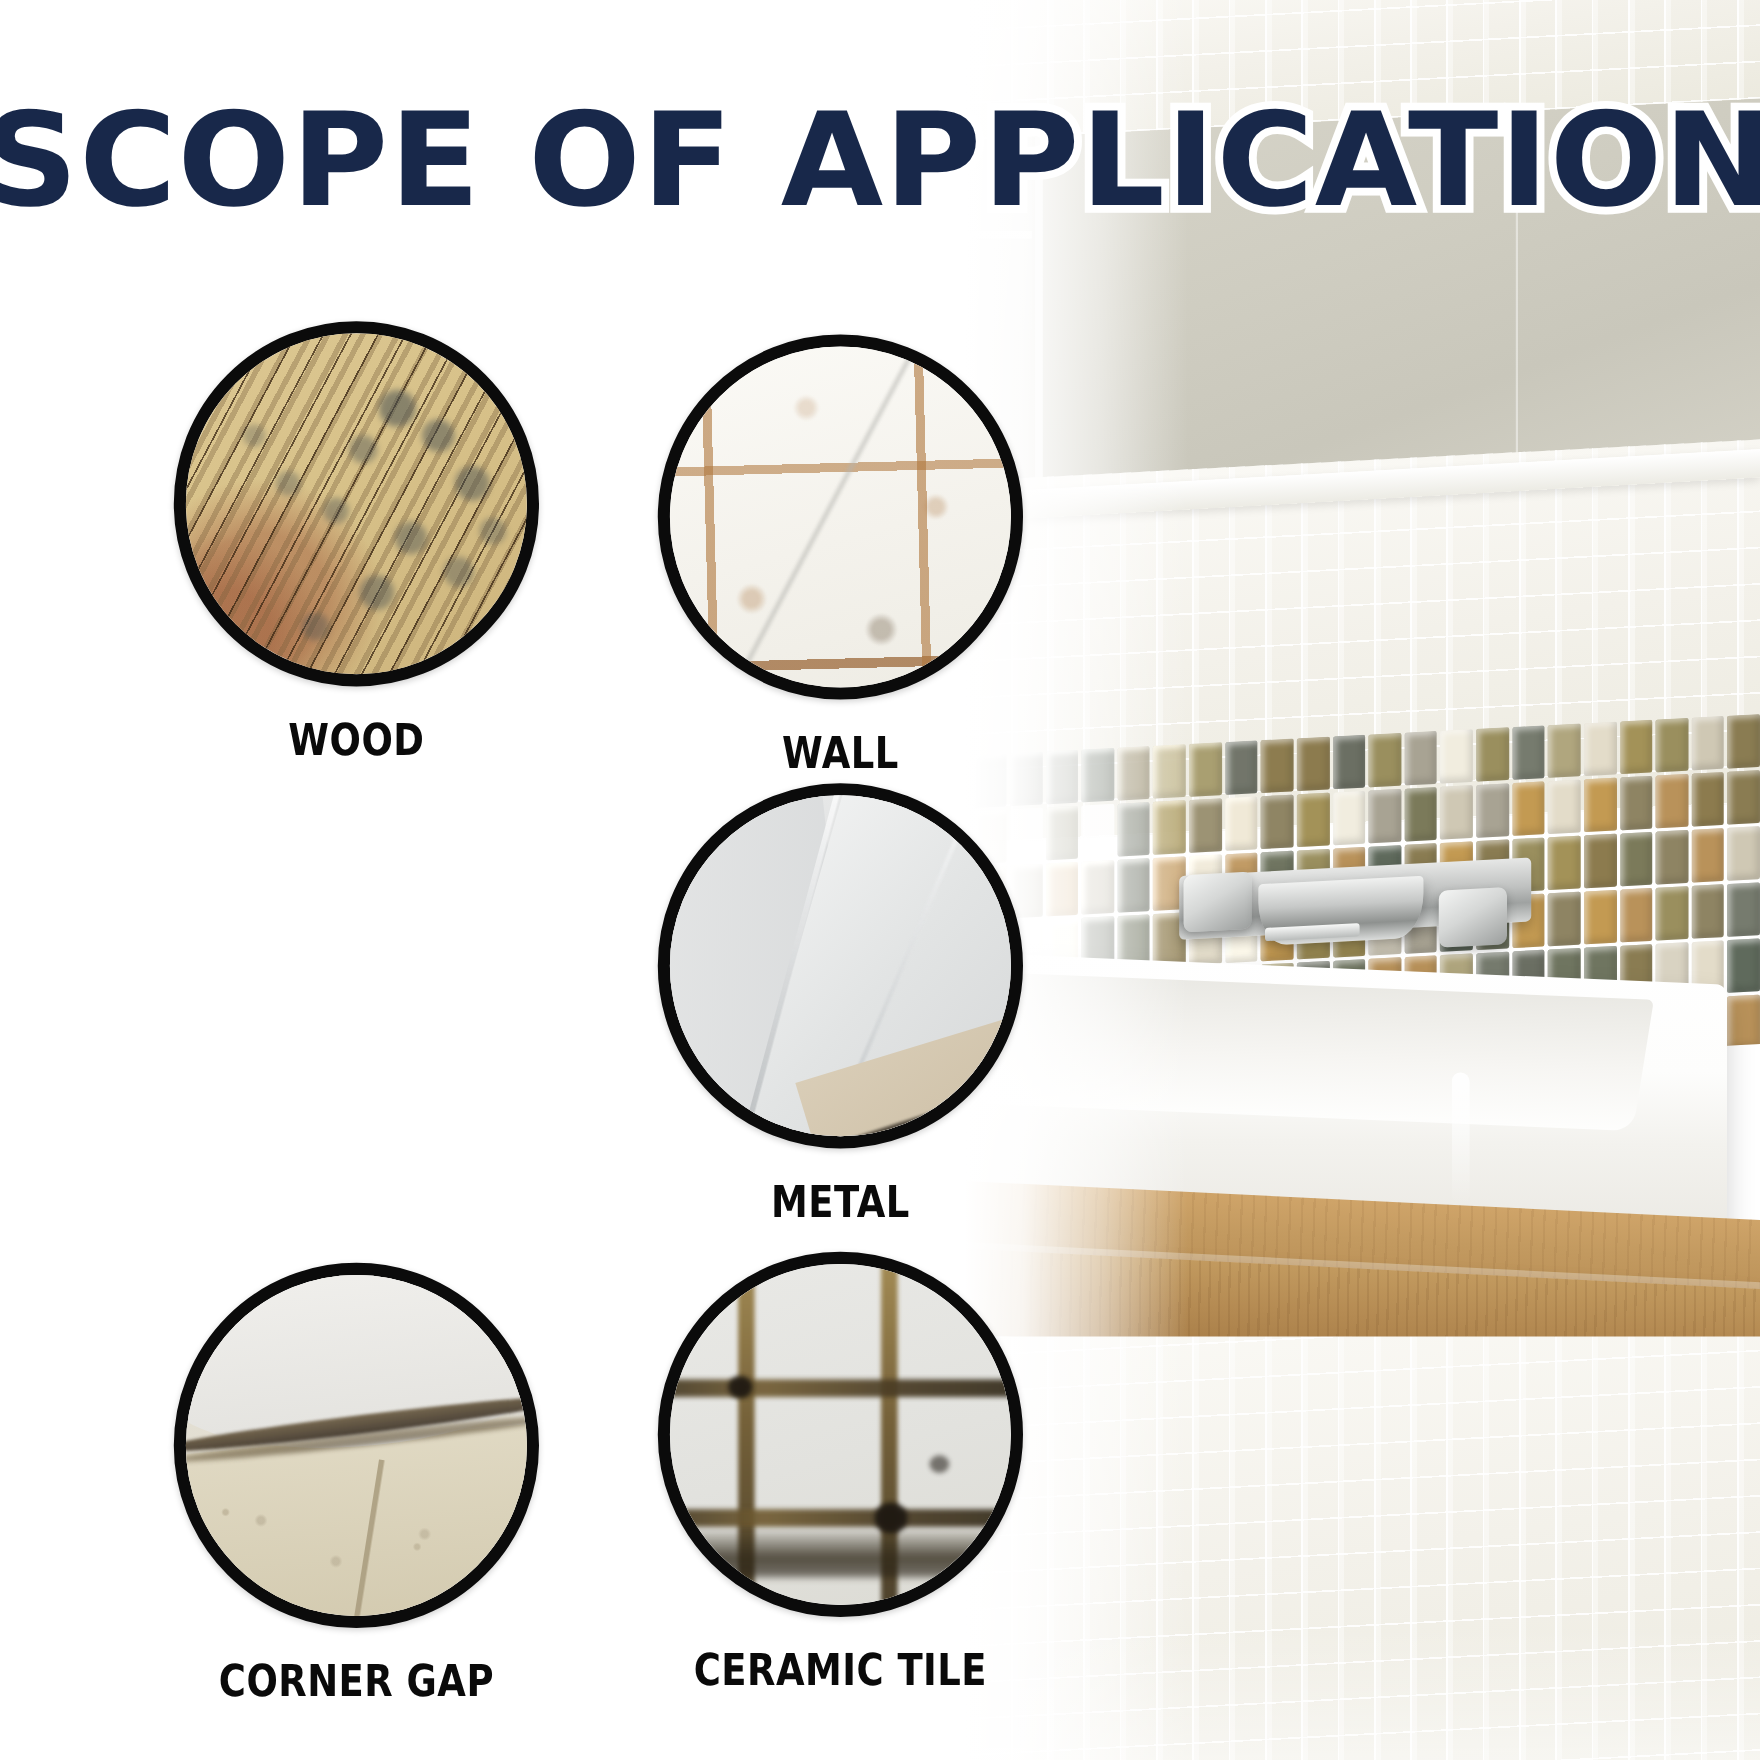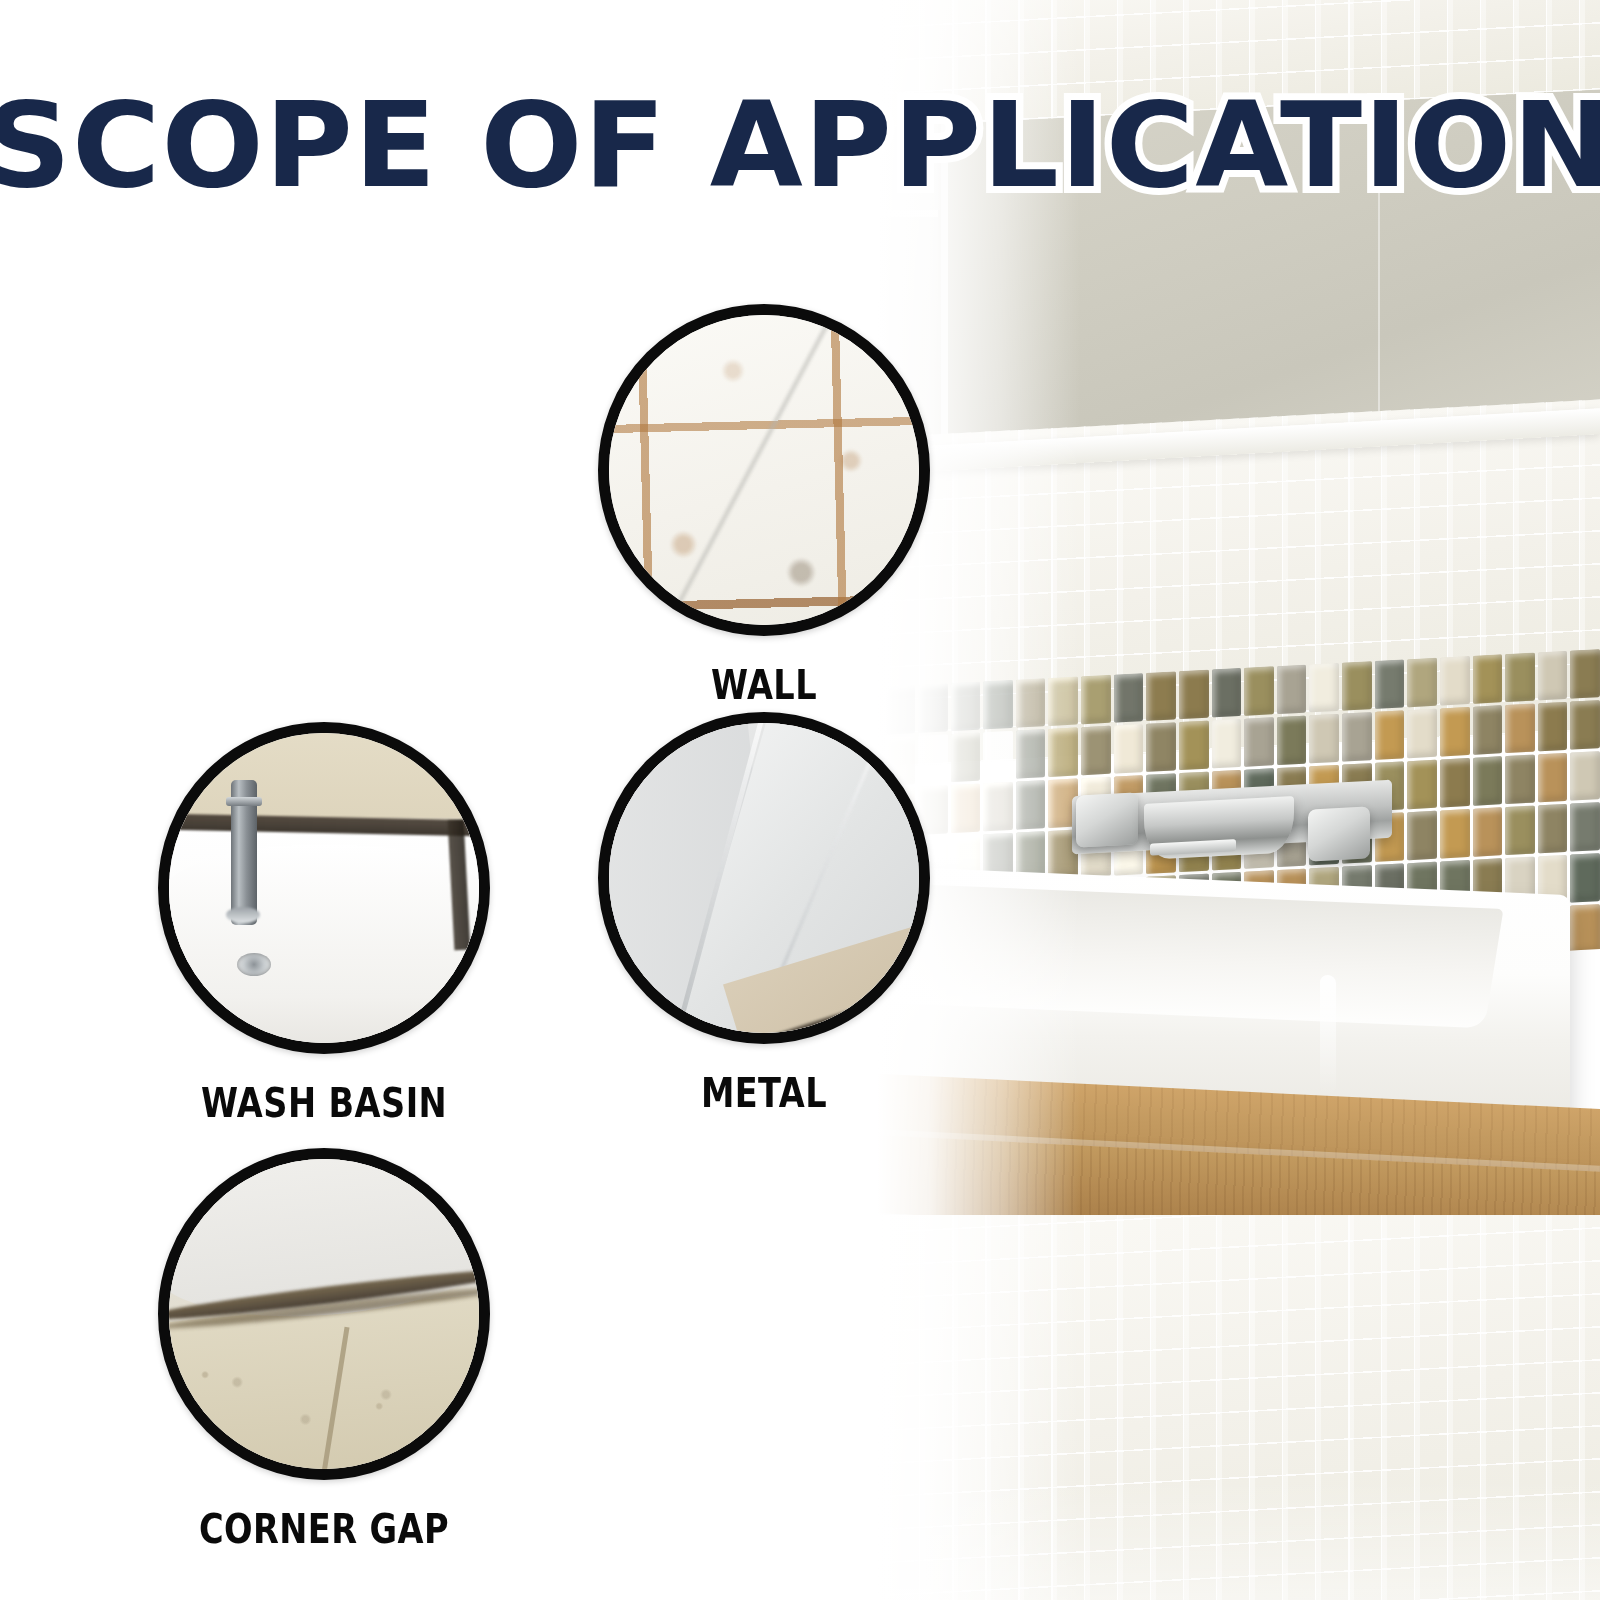--- a/index.html
+++ b/index.html
@@ -631,41 +631,34 @@
         </div>
       </div>
 
       <div class="photo-fade"></div>
       <div class="photo-fade-bottom"></div>
     </div>
   </div>
 
   <div class="title">SCOPE OF APPLICATION</div>
 
+  <div class="cell" style="left:158px;top:292px;">
+    <div class="circle">
+      <div class="img img-wood"></div>
+    </div>
+    <div class="caption">WOOD</div>
+  </div>
 
   <div class="cell" style="left:598px;top:304px;">
     <div class="circle">
       <div class="img img-wall"></div>
     </div>
     <div class="caption">WALL</div>
   </div>
 
-  <div class="cell" style="left:158px;top:722px;">
-    <div class="circle">
-      <div class="img img-basin">
-        <div class="bowl"></div>
-        <div class="mold-line"></div>
-        <div class="mold-side"></div>
-        <div class="tap"></div>
-        <div class="tap-base"></div>
-        <div class="drain"></div>
-      </div>
-    </div>
-    <div class="caption">WASH BASIN</div>
-  </div>
 
   <div class="cell" style="left:598px;top:712px;">
     <div class="circle">
       <div class="img img-metal">
         <div class="face-a"></div>
         <div class="face-b"></div>
         <div class="crease"></div>
         <div class="crease2"></div>
         <div class="floor"></div>
         <div class="floor-line"></div>
@@ -682,14 +675,29 @@
         <div class="speckle"></div>
         <div class="tub"></div>
         <div class="grime2"></div>
         <div class="grime"></div>
         <div class="grout"></div>
       </div>
     </div>
     <div class="caption">CORNER GAP</div>
   </div>
 
+  <div class="cell" style="left:598px;top:1138px;">
+    <div class="circle">
+      <div class="img img-ceramic">
+        <div class="gv" style="left:20%;"></div>
+        <div class="gv" style="left:62%;"></div>
+        <div class="gh" style="top:34%;"></div>
+        <div class="gh" style="top:72%;"></div>
+        <div class="moldy"></div>
+        <div class="blob" style="left:60%;top:70%;"></div>
+        <div class="blob" style="left:17%;top:33%;width:22px;height:20px;"></div>
+        <div class="blob" style="left:76%;top:56%;width:18px;height:16px;opacity:.55;"></div>
+      </div>
+    </div>
+    <div class="caption">CERAMIC TILE</div>
+  </div>
 
 </div>
 
 </body></html>

